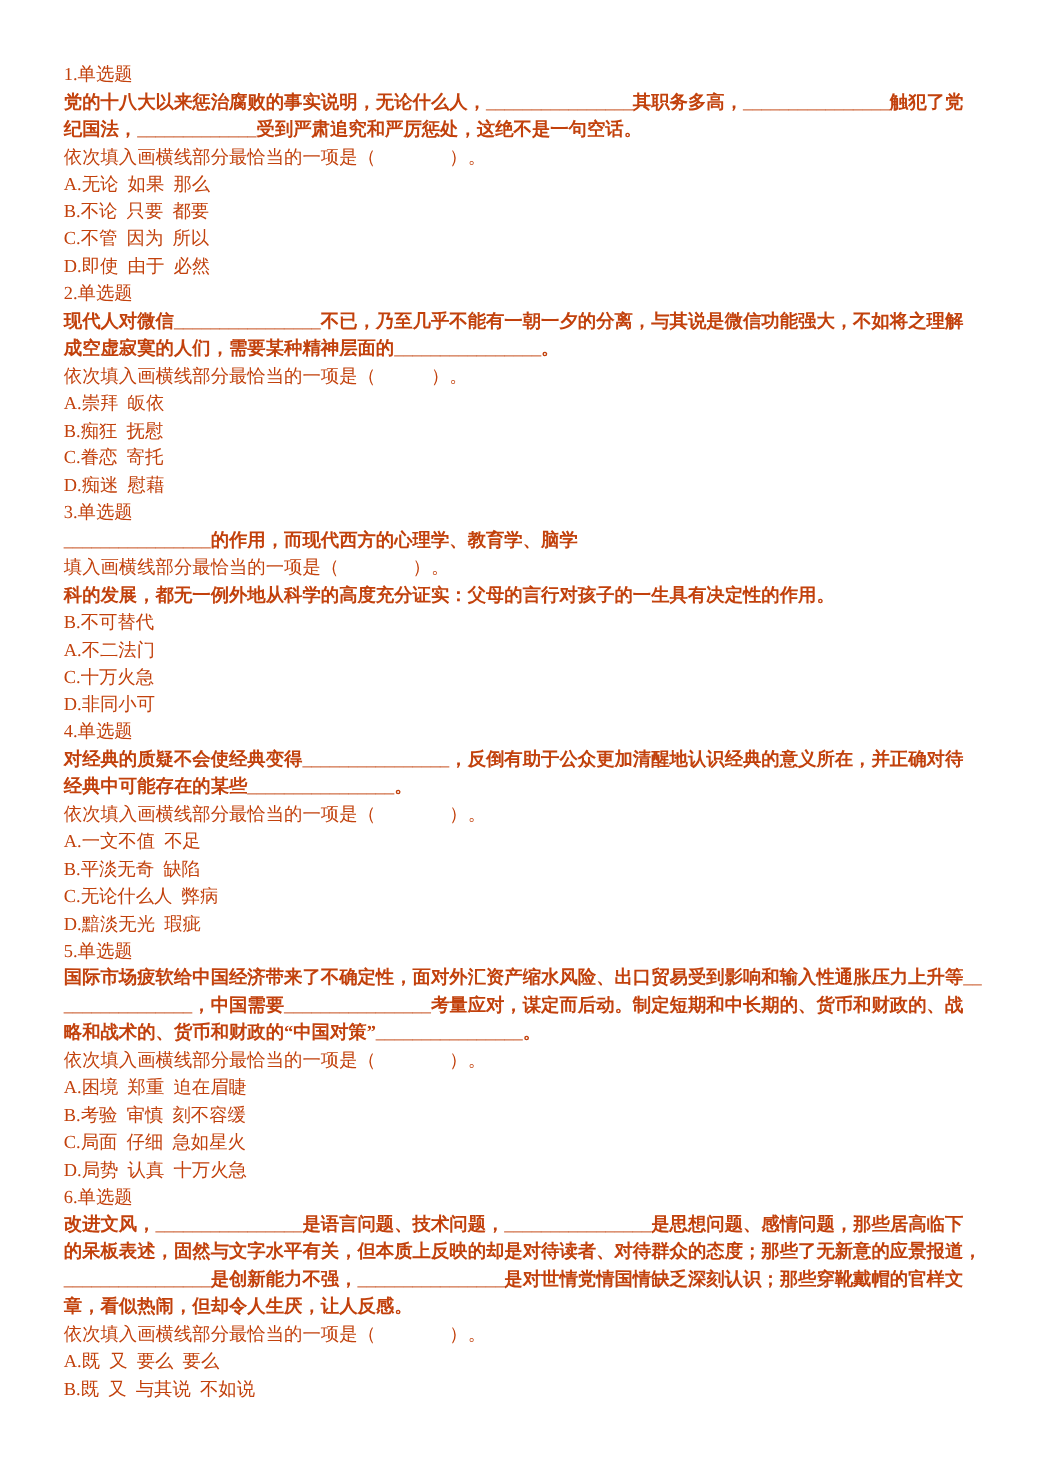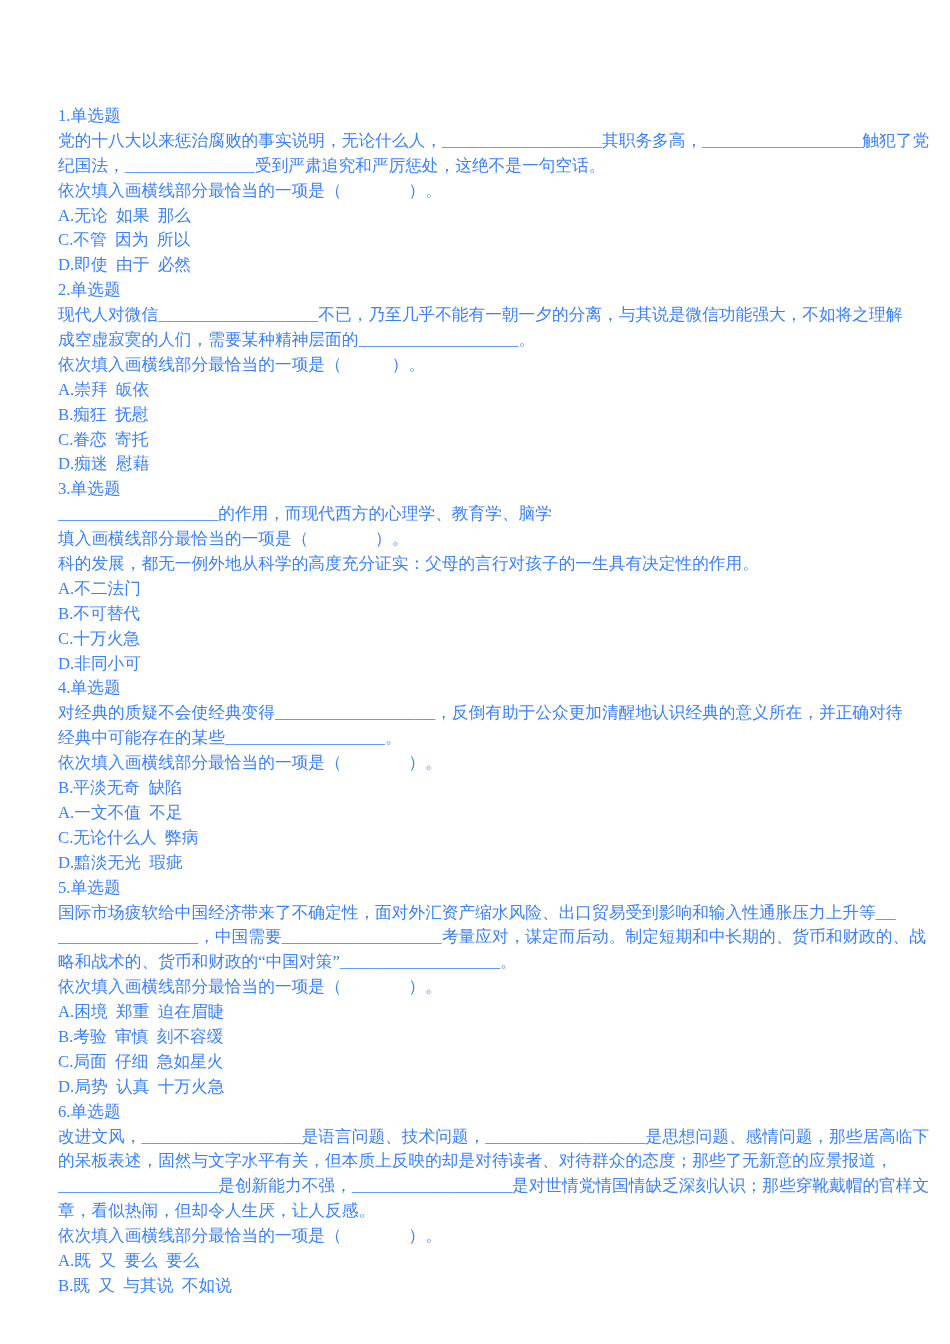--- a/index.html
+++ b/index.html
@@ -14,44 +14,43 @@
       position: relative;
     }
     .page {
       position: absolute;
       left: 58px;
       top: 56px;
       width: 860px;
       font-family: "Liberation Serif", "DejaVu Serif", serif;
       font-size: 16.7px;
       line-height: 24.9px;
-      color: #3b82f6;
-      margin-top: 48px;
+      color: #c2410c;
     }
     .line {
       display: block;
       height: 24.9px;
       line-height: 24.9px;
       white-space: pre;
     }
     .flexline {
       display: flex;
       flex-wrap: nowrap;
       align-items: baseline;
       white-space: nowrap;
     }
     .seg {
       white-space: pre;
       flex: none;
+      font-weight: bold;
     }
     .blank {
       white-space: pre;
       flex: none;
       letter-spacing: 0;
-      font-family: Liberation Mono, monospace;
     }
     .prompt, .opt {
       word-spacing: 0.25em;
     }
   </style>
 </head>
 <body>
 
 <div class="page">
 
@@ -64,20 +63,21 @@
       <span class="blank">________________</span>
       <span class="seg">触犯了党</span>
     </div>
     <div class="line flexline">
       <span class="seg">纪国法，</span>
       <span class="blank">_____________</span>
       <span class="seg">受到严肃追究和严厉惩处，这绝不是一句空话。</span>
     </div>
     <div class="line prompt">依次填入画横线部分最恰当的一项是（        ）。</div>
     <div class="line opt">A.无论 如果 那么</div>
+    <div class="line opt">B.不论 只要 都要</div>
     <div class="line opt">C.不管 因为 所以</div>
     <div class="line opt">D.即使 由于 必然</div>
   </section>
 
   <section>
     <div class="line">2.单选题</div>
     <div class="line flexline">
       <span class="seg">现代人对微信</span>
       <span class="blank">________________</span>
       <span class="seg">不已，乃至几乎不能有一朝一夕的分离，与其说是微信功能强大，不如将之理解</span>
@@ -97,41 +97,41 @@
   <section>
     <div class="line">3.单选题</div>
     <div class="line flexline">
       <span class="blank">________________</span>
       <span class="seg">的作用，而现代西方的心理学、教育学、脑学</span>
     </div>
     <div class="line prompt">填入画横线部分最恰当的一项是（        ）。</div>
     <div class="line flexline">
       <span class="seg">科的发展，都无一例外地从科学的高度充分证实：父母的言行对孩子的一生具有决定性的作用。</span>
     </div>
+    <div class="line opt">B.不可替代</div>
     <div class="line opt">A.不二法门</div>
-    <div class="line opt">B.不可替代</div>
     <div class="line opt">C.十万火急</div>
     <div class="line opt">D.非同小可</div>
   </section>
 
   <section>
     <div class="line">4.单选题</div>
     <div class="line flexline">
       <span class="seg">对经典的质疑不会使经典变得</span>
       <span class="blank">________________</span>
       <span class="seg">，反倒有助于公众更加清醒地认识经典的意义所在，并正确对待</span>
     </div>
     <div class="line flexline">
       <span class="seg">经典中可能存在的某些</span>
       <span class="blank">________________</span>
       <span class="seg">。</span>
     </div>
     <div class="line prompt">依次填入画横线部分最恰当的一项是（        ）。</div>
+    <div class="line opt">A.一文不值 不足</div>
     <div class="line opt">B.平淡无奇 缺陷</div>
-    <div class="line opt">A.一文不值 不足</div>
     <div class="line opt">C.无论什么人 弊病</div>
     <div class="line opt">D.黯淡无光 瑕疵</div>
   </section>
 
   <section>
     <div class="line">5.单选题</div>
     <div class="line flexline">
       <span class="seg">国际市场疲软给中国经济带来了不确定性，面对外汇资产缩水风险、出口贸易受到影响和输入性通胀压力上升等</span>
       <span class="blank">__</span>
     </div>

